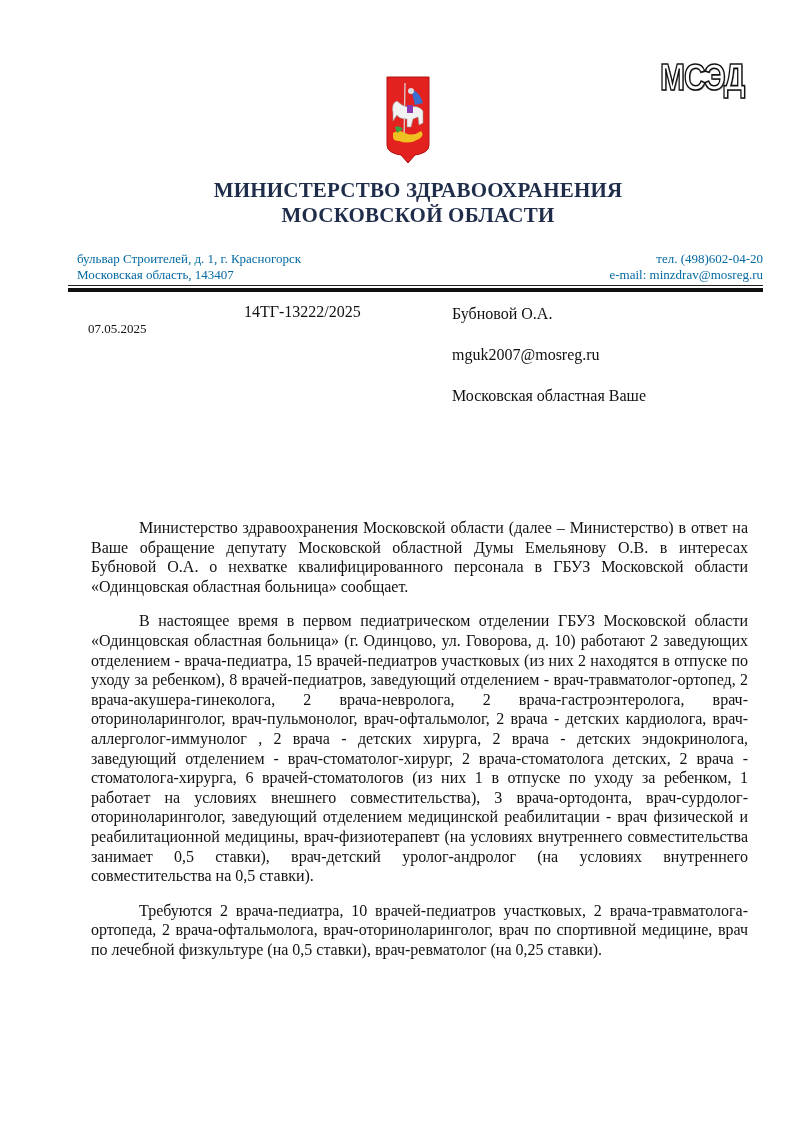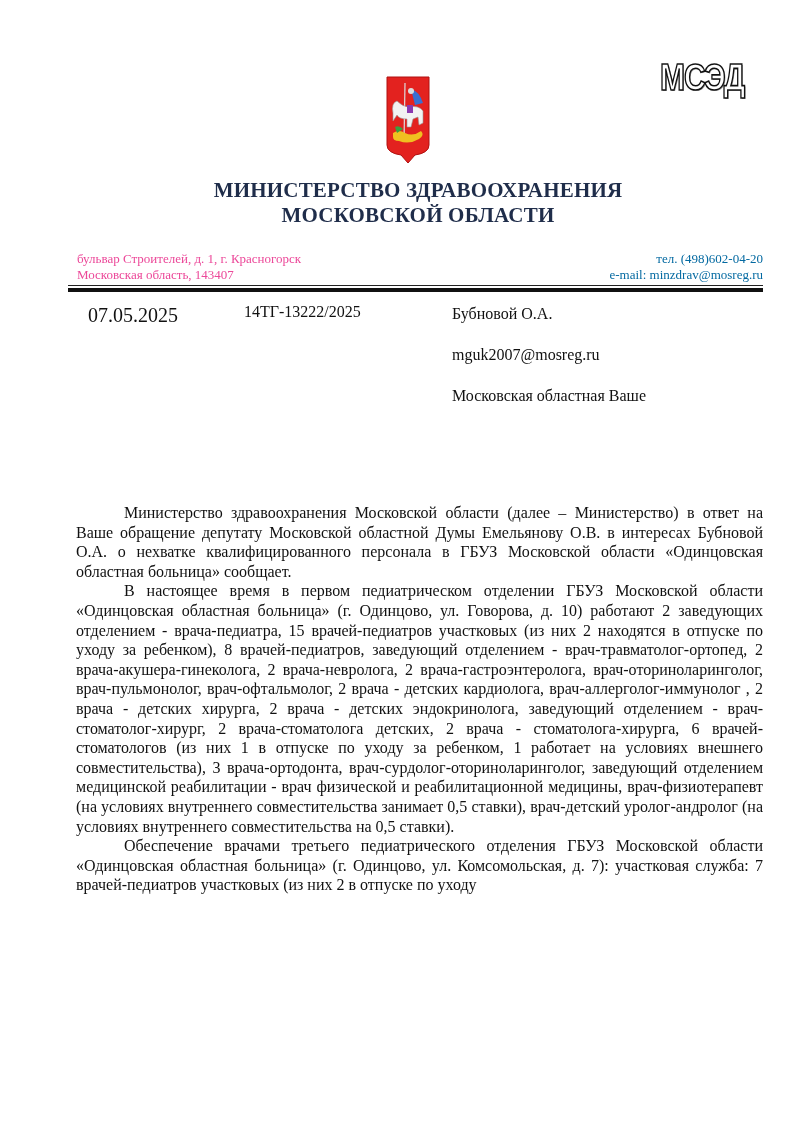--- a/index.html
+++ b/index.html
@@ -14,36 +14,36 @@
       color: #fff; -webkit-text-stroke: 1.3px #111;
       text-shadow: 1px 1px 0 #999;
     }
     .emblem { position: absolute; left: 385px; top: 75px; width: 46px; height: 90px; }
     .title {
       position: absolute; left: 0; width: 836px; top: 178px; text-align: center;
       font-family: "Liberation Serif", serif; font-weight: bold;
       font-size: 21px; line-height: 25px; color: #1f2d4a; letter-spacing: 0.2px;
     }
     .addr-left {
-      position: absolute; left: 77px; top: 251px; font-size: 13px; line-height: 16px; color: #ec4899;
+      position: absolute; left: 77px; top: 251px; font-size: 13px; line-height: 16px; color: #0369a1;
     }
     .addr-right {
       position: absolute; right: 37px; top: 251px; font-size: 13px; line-height: 16px; color: #0369a1; text-align: right;
     }
     .rule-thin { position: absolute; left: 68px; width: 695px; top: 285px; height: 1px; background: #222; }
     .rule-thick { position: absolute; left: 68px; width: 695px; top: 288px; height: 4px; background: #111; }
-    .meta-date { position: absolute; left: 88px; top: 304px; font-size: 20px; }
+    .meta-date { position: absolute; left: 88px; top: 321px; font-size: 13px; }
     .meta-num { position: absolute; left: 244px; top: 303px; font-size: 16px; }
     .recipient { position: absolute; left: 452px; top: 305px; font-size: 16px; }
     .recipient div { height: 41px; }
     .body-text {
       position: absolute; left: 76px; width: 687px; top: 503px;
       font-size: 16px; line-height: 19.6px; text-align: justify;
     }
-    .body-text p { margin: 0; text-indent: 48px; }
+    .body-text p { margin: 15px; text-indent: 48px; }
   </style>
 </head>
 <body>
 
 <div class="stamp">МСЭД</div>
 
 <svg class="emblem" viewBox="0 0 46 90">
   <path d="M2 2 H44 V70 Q44 78 30 80 L23 88 L16 80 Q2 78 2 70 Z" fill="#e3221f" stroke="#b01010" stroke-width="1"></path>
   <line x1="20" y1="8" x2="19" y2="66" stroke="#ddd" stroke-width="1.2"></line>
   <path d="M26 14 Q34 16 38 28 L30 30 Z" fill="#3a6fd0"></path>
@@ -76,14 +76,14 @@
 
 <div class="recipient">
   <div>Бубновой О.А.</div>
   <div>mguk2007@mosreg.ru</div>
   <div>Московская областная Ваше</div>
 </div>
 
 <div class="body-text">
   <p>Министерство здравоохранения Московской области (далее – Министерство) в ответ на Ваше обращение депутату Московской областной Думы Емельянову О.В. в интересах Бубновой О.А. о нехватке квалифицированного персонала в ГБУЗ Московской области «Одинцовская областная больница» сообщает.</p>
   <p>В настоящее время в первом педиатрическом отделении ГБУЗ Московской области «Одинцовская областная больница» (г. Одинцово, ул. Говорова, д. 10) работают 2 заведующих отделением - врача-педиатра, 15 врачей-педиатров участковых (из них 2 находятся в отпуске по уходу за ребенком), 8 врачей-педиатров, заведующий отделением - врач-травматолог-ортопед, 2 врача-акушера-гинеколога, 2 врача-невролога, 2 врача-гастроэнтеролога, врач-оториноларинголог, врач-пульмонолог, врач-офтальмолог, 2 врача - детских кардиолога, врач-аллерголог-иммунолог , 2 врача - детских хирурга, 2 врача - детских эндокринолога, заведующий отделением - врач-стоматолог-хирург, 2 врача-стоматолога детских, 2 врача - стоматолога-хирурга, 6 врачей-стоматологов (из них 1 в отпуске по уходу за ребенком, 1 работает на условиях внешнего совместительства), 3 врача-ортодонта, врач-сурдолог-оториноларинголог, заведующий отделением медицинской реабилитации - врач физической и реабилитационной медицины, врач-физиотерапевт (на условиях внутреннего совместительства занимает 0,5 ставки), врач-детский уролог-андролог (на условиях внутреннего совместительства на 0,5 ставки).</p>
-  <p>Обеспечение врачами третьего педиатрического отделения ГБУЗ Московской области «Одинцовская областная больница» (г. Одинцово, ул. Комсомольская, д. 7): участковая служба:  7 врачей-педиатров участковых (из них 2 в отпуске по уходу</p>
+  <p>Требуются 2 врача-педиатра, 10 врачей-педиатров участковых, 2 врача-травматолога-ортопеда, 2 врача-офтальмолога, врач-оториноларинголог, врач по спортивной медицине, врач по лечебной физкультуре (на 0,5 ставки), врач-ревматолог (на 0,25 ставки).</p>
 </div>
 
 </body></html>

